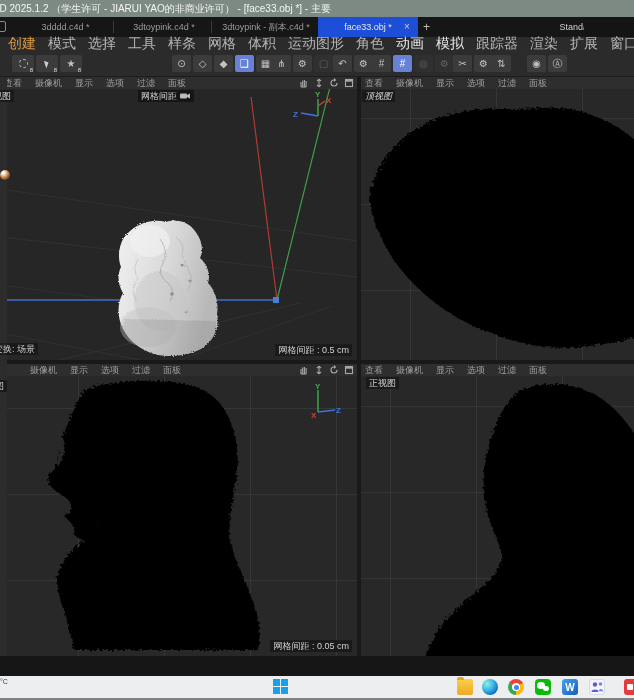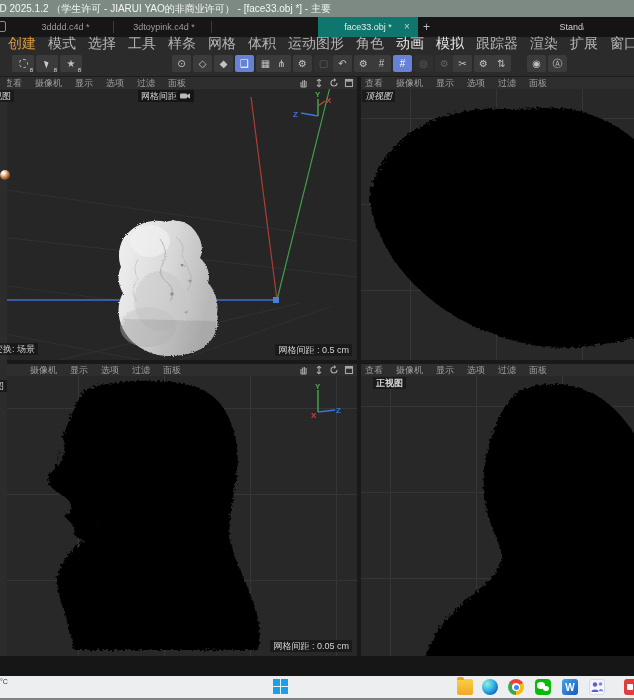--- a/index.html
+++ b/index.html
@@ -7,21 +7,21 @@
   #screen{position:relative;width:634px;height:700px;overflow:hidden;background:#141414;}
   .abs{position:absolute;}
 
   
   #titlebar{left:0;top:0;width:634px;height:17px;background:#7c8a83;overflow:hidden;}
   #titlebar .t{position:absolute;left:-6px;top:2px;font-size:10px;color:#f4f6f5;white-space:nowrap;}
 
   
   #tabbar{left:0;top:17px;width:584px;height:20px;background:#161616;overflow:hidden;}
   .tab{position:absolute;top:0;height:20px;line-height:20px;font-size:9px;color:#9b9b9b;text-align:center;white-space:nowrap;}
-  .tab.active{background:#0f766e;color:#e9e9e9;}
+  .tab.active{background:#1d4ed8;color:#e9e9e9;}
   .tabsep{position:absolute;top:4px;width:1px;height:12px;background:#3a3a3a;}
   .tabclose{position:absolute;top:0;font-size:10px;color:#cccccc;line-height:20px;}
   .tabadd{position:absolute;top:0;font-size:12px;color:#bdbdbd;line-height:20px;}
   #layoutsel{position:absolute;right:-4px;top:0;font-size:9px;color:#cfcfcf;line-height:20px;white-space:nowrap;}
   #tabbar-doc-icon{position:absolute;left:-3px;top:4px;width:9px;height:11px;border:1px solid #8a8a8a;border-radius:2px;}
 
   
   #menubar{left:0;top:37px;width:634px;height:14px;background:#2b2b2b;display:flex;align-items:center;gap:12px;padding-left:8px;}
   #menubar span{font-size:14px;color:#b5b5b5;white-space:nowrap;}
   #menubar span.accent{color:#dd9a3f;}
@@ -104,20 +104,21 @@
 <div class="abs" id="titlebar">
   <div class="t">4D 2025.1.2 （学生许可 - JIARUI YAO的非商业许可） - [face33.obj *] - 主要</div>
 </div>
 
 <div class="abs" id="tabbar">
   <div id="tabbar-doc-icon"></div>
   <div class="tab" style="left:18px;width:95px;">3dddd.c4d *</div>
   <div class="tabsep" style="left:113px;"></div>
   <div class="tab" style="left:118px;width:92px;">3dtoypink.c4d *</div>
   <div class="tabsep" style="left:211px;"></div>
+  <div class="tab" style="left:214px;width:104px;">3dtoypink - 副本.c4d *</div>
   <div class="tab active" style="left:318px;width:100px;">face33.obj *</div>
   <div class="tabclose" style="left:404px;">×</div>
   <div class="tabadd" style="left:423px;">+</div>
   <div id="layoutsel">Standa</div>
 </div>
 
 <div class="abs" id="menubar">
   <span class="accent">创建</span>
   <span>模式</span>
   <span>选择</span>
@@ -392,21 +393,21 @@
     </div>
     <div class="vp-canvas gridbg" style="width:273px;height:280px;background-position:29px 30px;">
       <svg width="273" height="280" style="position:absolute;left:0;top:0;">
         <g filter="url(#rough2)">
           <path d="M150,22 C158,14 172,9 188,8 C210,7 232,14 250,30 C262,41 270,52 276,62
                    L276,282 L64,282 C66,272 72,262 80,250 C92,234 108,222 122,210
                    C134,200 140,190 142,180 C138,168 132,156 128,142 C123,126 121,106 124,88
                    C127,66 136,40 150,22 Z" fill="#050505"></path>
         </g>
       </svg>
-      <div class="pill" style="left:12px;top:1px;font-weight:bold;">正视图</div>
+      <div class="pill" style="left:5px;top:1px;">正视图</div>
     </div>
   </div>
 
   <div class="abs" id="left-strip">
     <div id="ball-icon"></div>
   </div>
 </div>
 
 <div class="abs" id="bottomstrip"></div>
 

